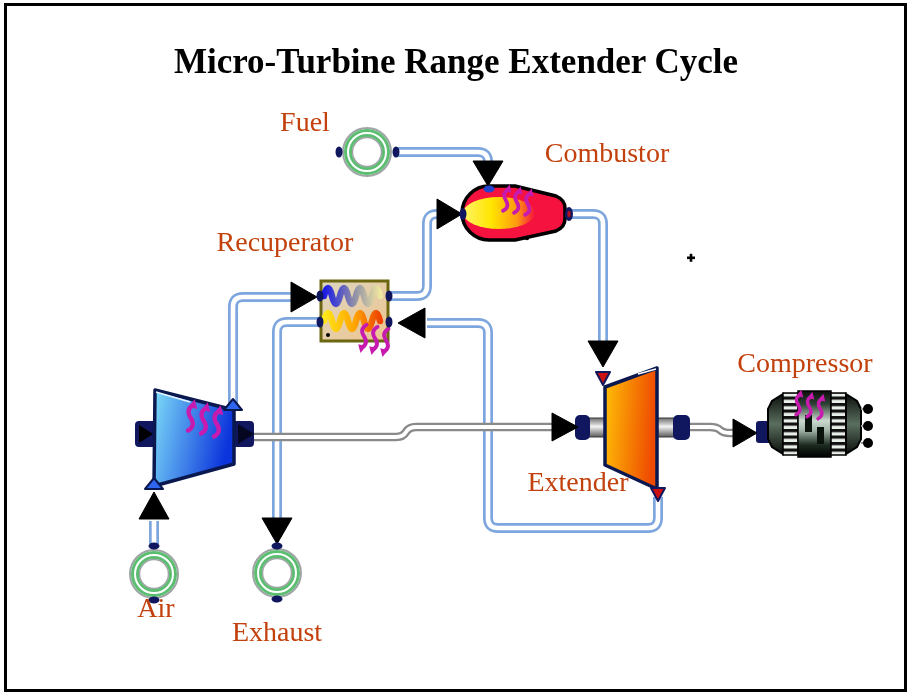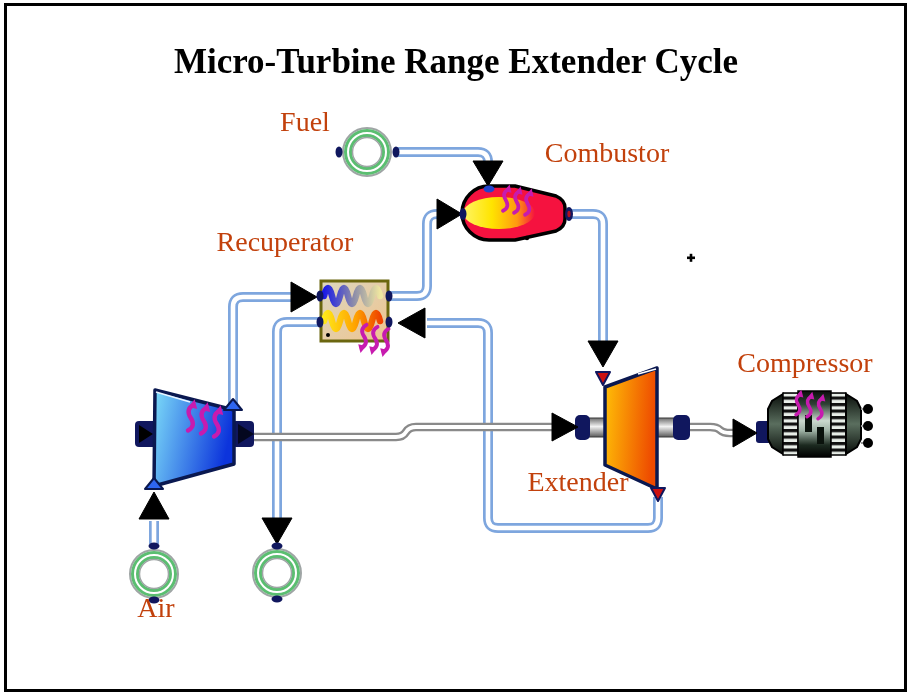--- a/index.html
+++ b/index.html
@@ -262,13 +262,14 @@
     </g>
   </svg>
 
   <div class="title">Micro-Turbine Range Extender Cycle</div>
   <div class="lbl" style="left:305px;top:106px">Fuel</div>
   <div class="lbl" style="left:607px;top:137px">Combustor</div>
   <div class="lbl" style="left:285px;top:226px">Recuperator</div>
   <div class="lbl" style="left:578px;top:466px">Extender</div>
   <div class="lbl" style="left:805px;top:347px">Compressor</div>
   <div class="lbl" style="left:156px;top:592px">Air</div>
+  <div class="lbl" style="left:277px;top:616px">Exhaust</div>
 </div>
 
 </body></html>

